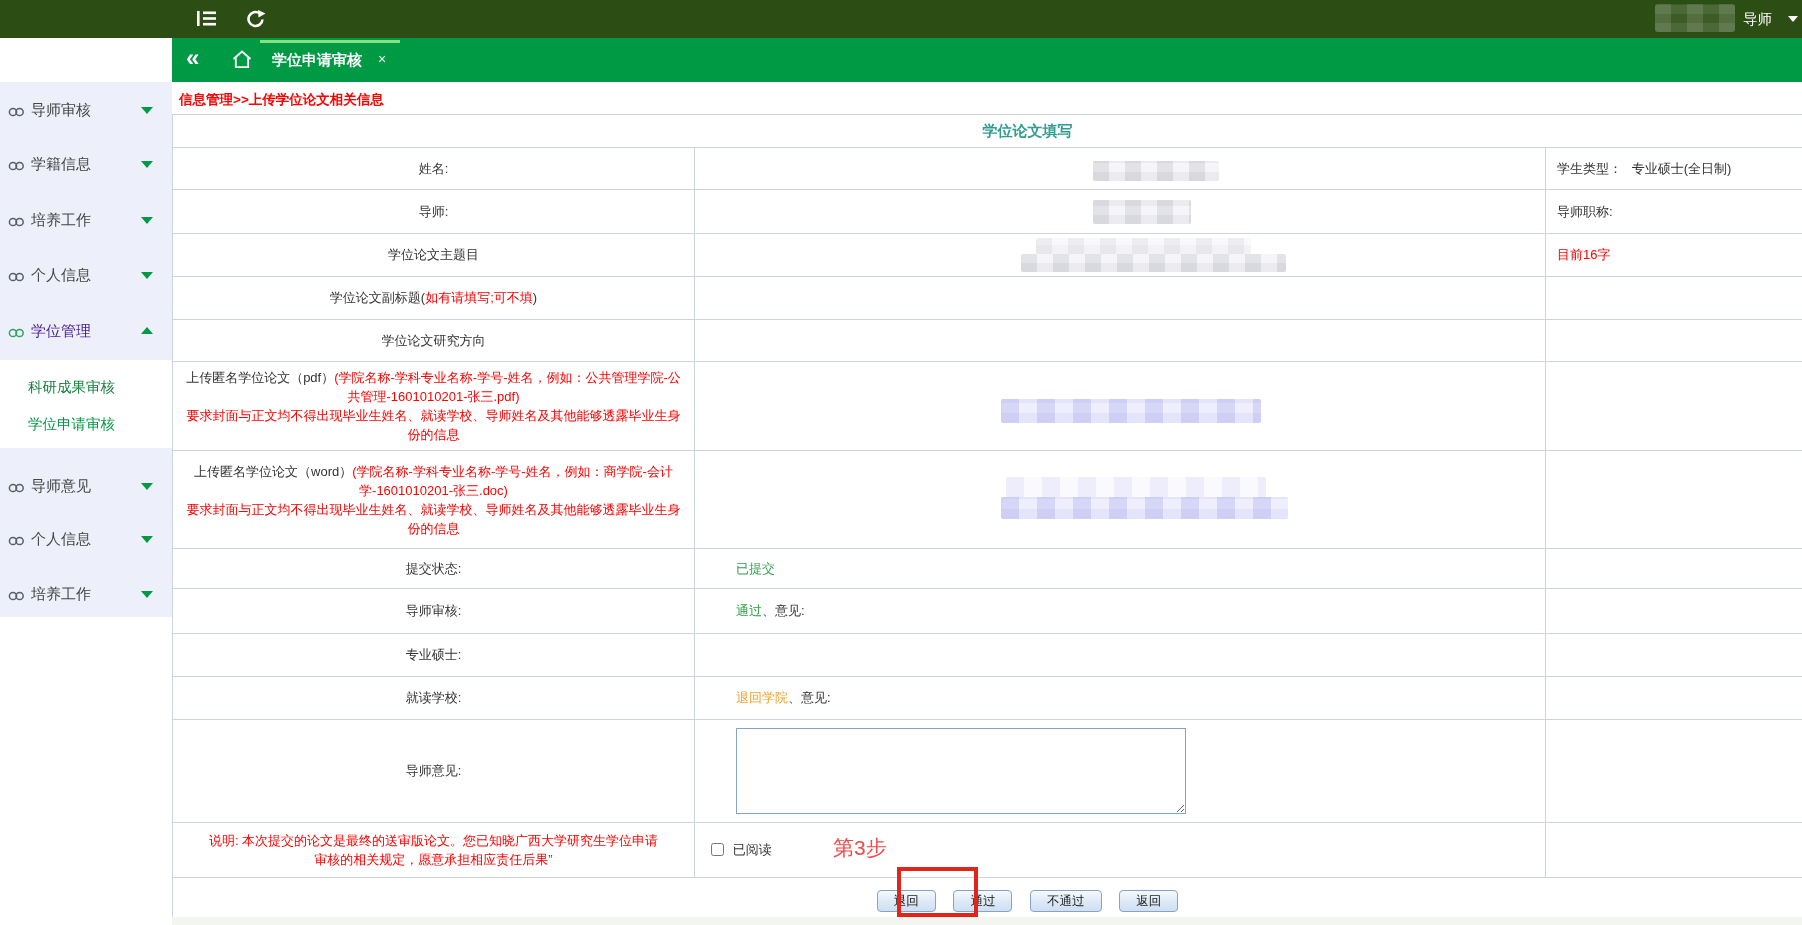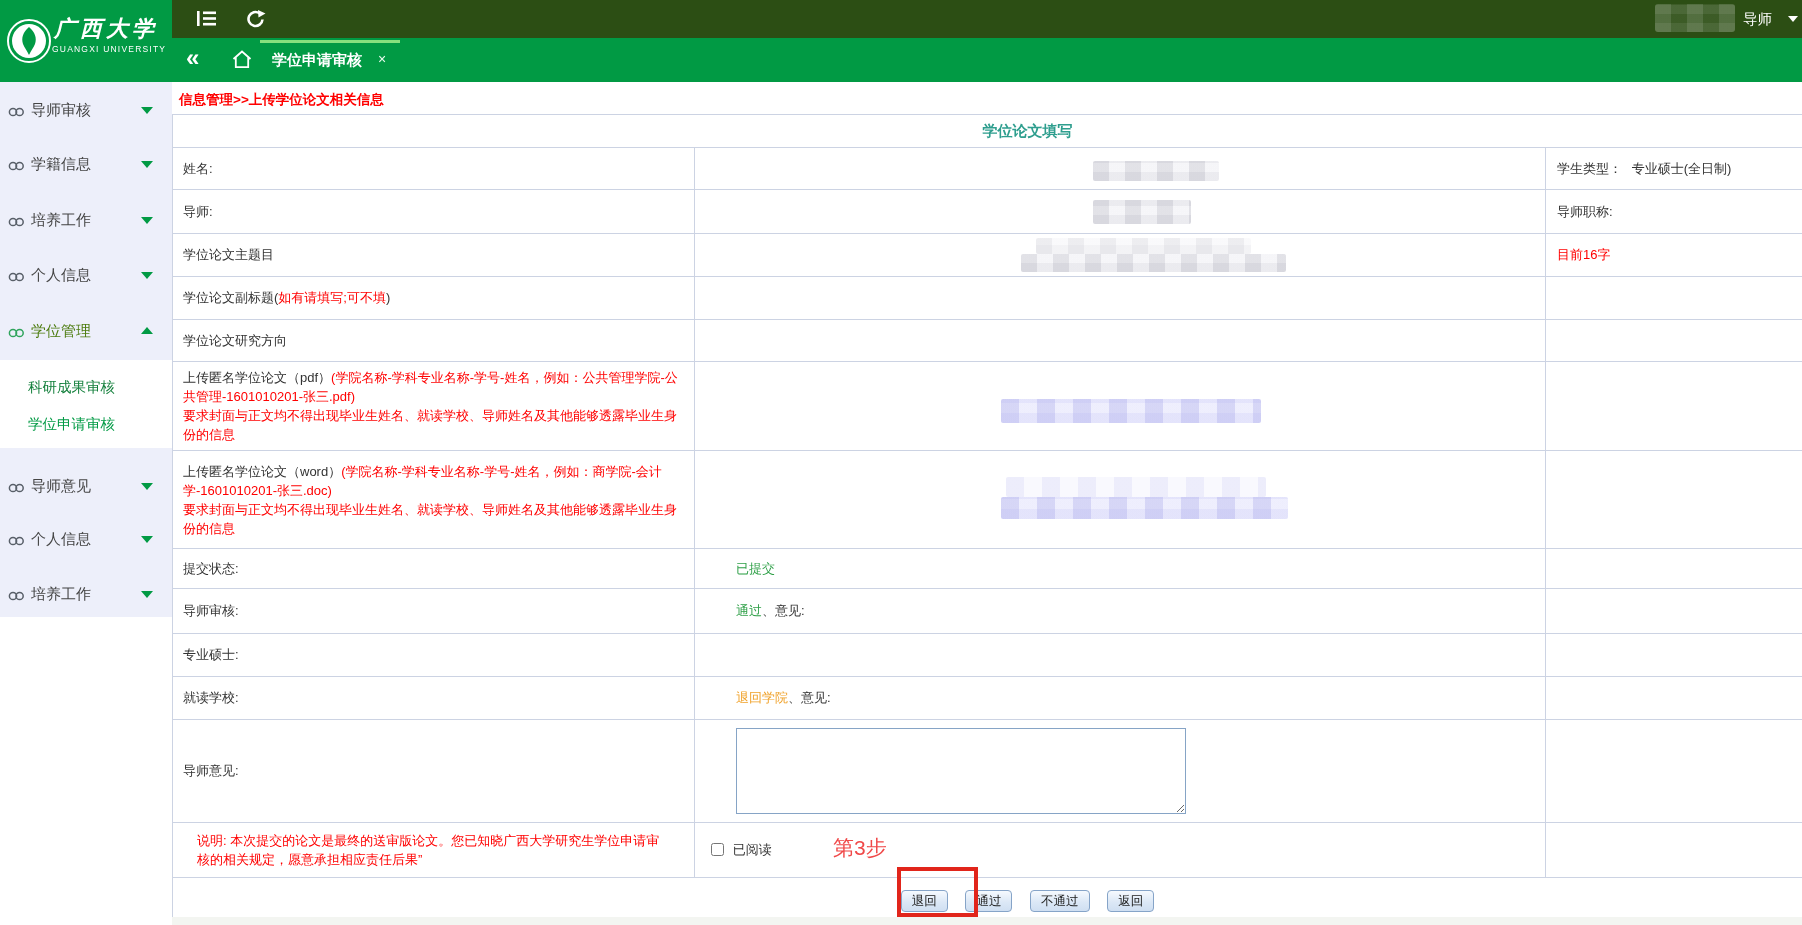--- a/index.html
+++ b/index.html
@@ -33,44 +33,44 @@
   
   .sidebar { position:absolute; left:0; top:82px; width:172px; height:535px; background:#edeffa; }
   .side-sub-bg { position:absolute; left:0; top:278px; width:172px; height:88px; background:#fff; }
   .side-item { position:absolute; left:0; width:172px; height:24px; cursor:pointer; }
   .side-item .lnk { position:absolute; left:8px; top:6px; }
   .side-item .lbl { position:absolute; left:31px; top:3px; font-size:15px; color:#454545; white-space:nowrap; }
   .side-item .caret-dn { position:absolute; left:141px; top:9px; width:0; height:0;
     border-left:6px solid transparent; border-right:6px solid transparent; border-top:7px solid #019a44; }
   .side-item .caret-up { position:absolute; left:141px; top:8px; width:0; height:0;
     border-left:6px solid transparent; border-right:6px solid transparent; border-bottom:7px solid #019a44; }
-  .side-item.active .lbl { color:#4d7c0f; }
+  .side-item.active .lbl { color:#4c1d95; }
   .side-sub { position:absolute; left:0; width:172px; height:22px; cursor:pointer; }
   .side-sub .lbl { position:absolute; left:28px; top:2px; font-size:14.5px; color:#15803d; white-space:nowrap; }
   .side-sub.active .lbl { color:#019a44; }
 
   
   .breadcrumb { position:absolute; left:179px; top:91px; color:#ff0000; font-weight:bold; font-size:13.5px; }
   table.form { position:absolute; left:172px; top:114px; width:1710px; border-collapse:collapse; table-layout:fixed;
     font-size:13px; color:#333; background:#fff; }
   table.form td { border:1px solid #ccd3e3; vertical-align:middle; overflow:hidden; }
-  td.la { padding:0 10px;margin-left:34px; }
+  td.la { text-align:center; padding:0 10px;margin-left:34px; }
   td.vb { padding-left:41px; position:relative; }
   td.vb-tight { padding-left:16px; position:relative; }
   td.vc { padding-left:11px; }
   .ttl { text-align:center; color:#2e9e8e; font-weight:bold; font-size:15px; }
   .red { color:#ff0000; }
   .green { color:#2fa048; }
   .orange { color:#f0a128; }
   .mlines { line-height:19px; padding:5px 6px; }
   textarea.comment { width:450px; height:86px; margin-top:2px; border:1px solid #86a4c6; resize:both;
     font-family:"Liberation Sans",sans-serif; font-size:13px; }
   .chk { vertical-align:-2px; margin-right:5px; }
   .btn-row { text-align:center; }
-  .btn { display:inline-block; height:22px; line-height:20px; padding:0 10px; margin:12px 7px;
+  .btn { display:inline-block; height:22px; line-height:20px; padding:0 16px; margin:12px 7px;
     background:linear-gradient(#f6fafe,#dce8f6 55%,#cfdff2); border:1px solid #86a4c8; border-radius:4px;
     font-size:12.5px; color:#222; cursor:pointer; }
   .mosaic { position:absolute; border-radius:2px; }
   .m-gray { background-image:
       repeating-linear-gradient(90deg, rgba(170,170,185,.32) 0 16px, rgba(222,222,232,.22) 16px 32px),
       repeating-linear-gradient(0deg, rgba(195,195,205,.28) 0 9px, rgba(240,240,245,.18) 9px 18px); }
   .m-blue { background-image:
       repeating-linear-gradient(90deg, rgba(178,178,238,.50) 0 18px, rgba(212,212,250,.32) 18px 36px),
       repeating-linear-gradient(0deg, rgba(198,198,246,.34) 0 10px, rgba(236,236,252,.22) 10px 20px); }
   .m-blue-light { background-image:
@@ -113,31 +113,20 @@
       <svg width="20" height="19" viewBox="0 0 20 19">
           <path d="M1.5 9 L10 1.5 L18.5 9 M3.8 7.6 V17.2 H16.2 V7.6" fill="none" stroke="#fff" stroke-width="1.8"></path>
         </svg>
     </span>
     <div class="tab-item">
       <span class="tab-label">学位申请审核</span>
       <span class="tab-close">×</span>
     </div>
   </div>
 
-  <div class="logo-block">
-    <span class="emblem">
-      <svg width="46" height="46" viewBox="0 0 46 46">
-        <circle cx="23" cy="23" r="21" fill="none" stroke="#fff" stroke-width="2"></circle>
-        <circle cx="23" cy="23" r="17" fill="#fff"></circle>
-        <path d="M23 9 C17 14 15 20 17 26 C18.5 30 21 32.5 23 37 C25 32.5 27.5 30 29 26 C31 20 29 14 23 9 Z M23 15 C20.5 18.5 20 22 21.5 25.5 C22 27 22.5 28 23 29.5 C23.5 28 24 27 24.5 25.5 C26 22 25.5 18.5 23 15 Z" fill="#019a44"></path>
-      </svg>
-    </span>
-    <div class="logo-cn">广西大学</div>
-    <div class="logo-en">GUANGXI UNIVERSITY</div>
-  </div>
 
   <div class="sidebar">
     <div class="side-sub-bg"></div>
 
     <div class="side-item" style="top:16px;">
       <span class="lnk"><svg width="17" height="12" viewBox="0 0 17 12">
             <g fill="none" stroke="#585f68" stroke-width="1.5">
               <circle cx="5" cy="6" r="3.6"></circle>
               <circle cx="11.6" cy="6" r="3.6"></circle>
             </g>
@@ -318,21 +307,21 @@
       <td class="vc"></td>
     </tr>
     <tr style="height:103px;">
       <td class="la">导师意见:</td>
       <td class="vb">
         <textarea class="comment" style=""></textarea>
       </td>
       <td class="vc"></td>
     </tr>
     <tr style="height:55px;">
-      <td class="la mlines red" style="padding:5px 24px;">说明: 本次提交的论文是最终的送审版论文。您已知晓广西大学研究生学位申请审核的相关规定，愿意承担相应责任后果”</td>
+      <td class="la mlines red" style="padding:5px 30px;">说明: 本次提交的论文是最终的送审版论文。您已知晓广西大学研究生学位申请审核的相关规定，愿意承担相应责任后果”</td>
       <td class="vb-tight">
         <input type="checkbox" class="chk" style="">
         <span>已阅读</span>
       </td>
       <td class="vc"></td>
     </tr>
     <tr style="height:40px;">
       <td colspan="3" class="btn-row">
         <span class="btn">退回</span>
         <span class="btn">通过</span>

